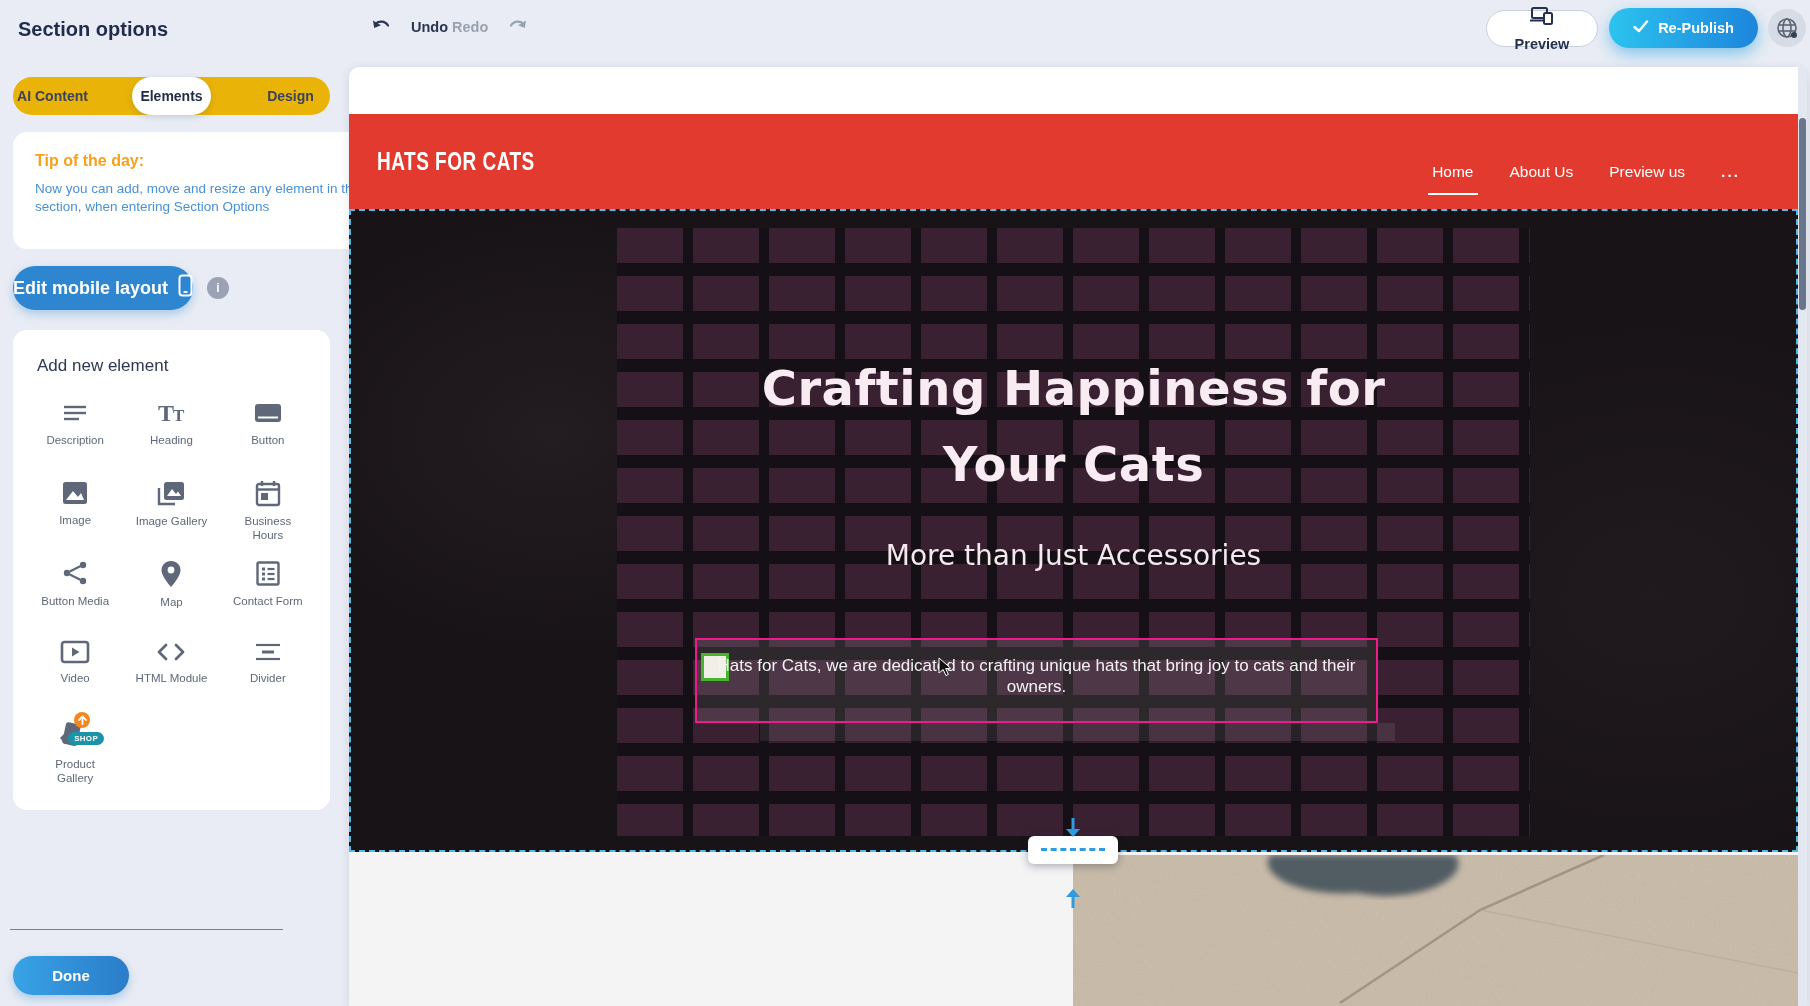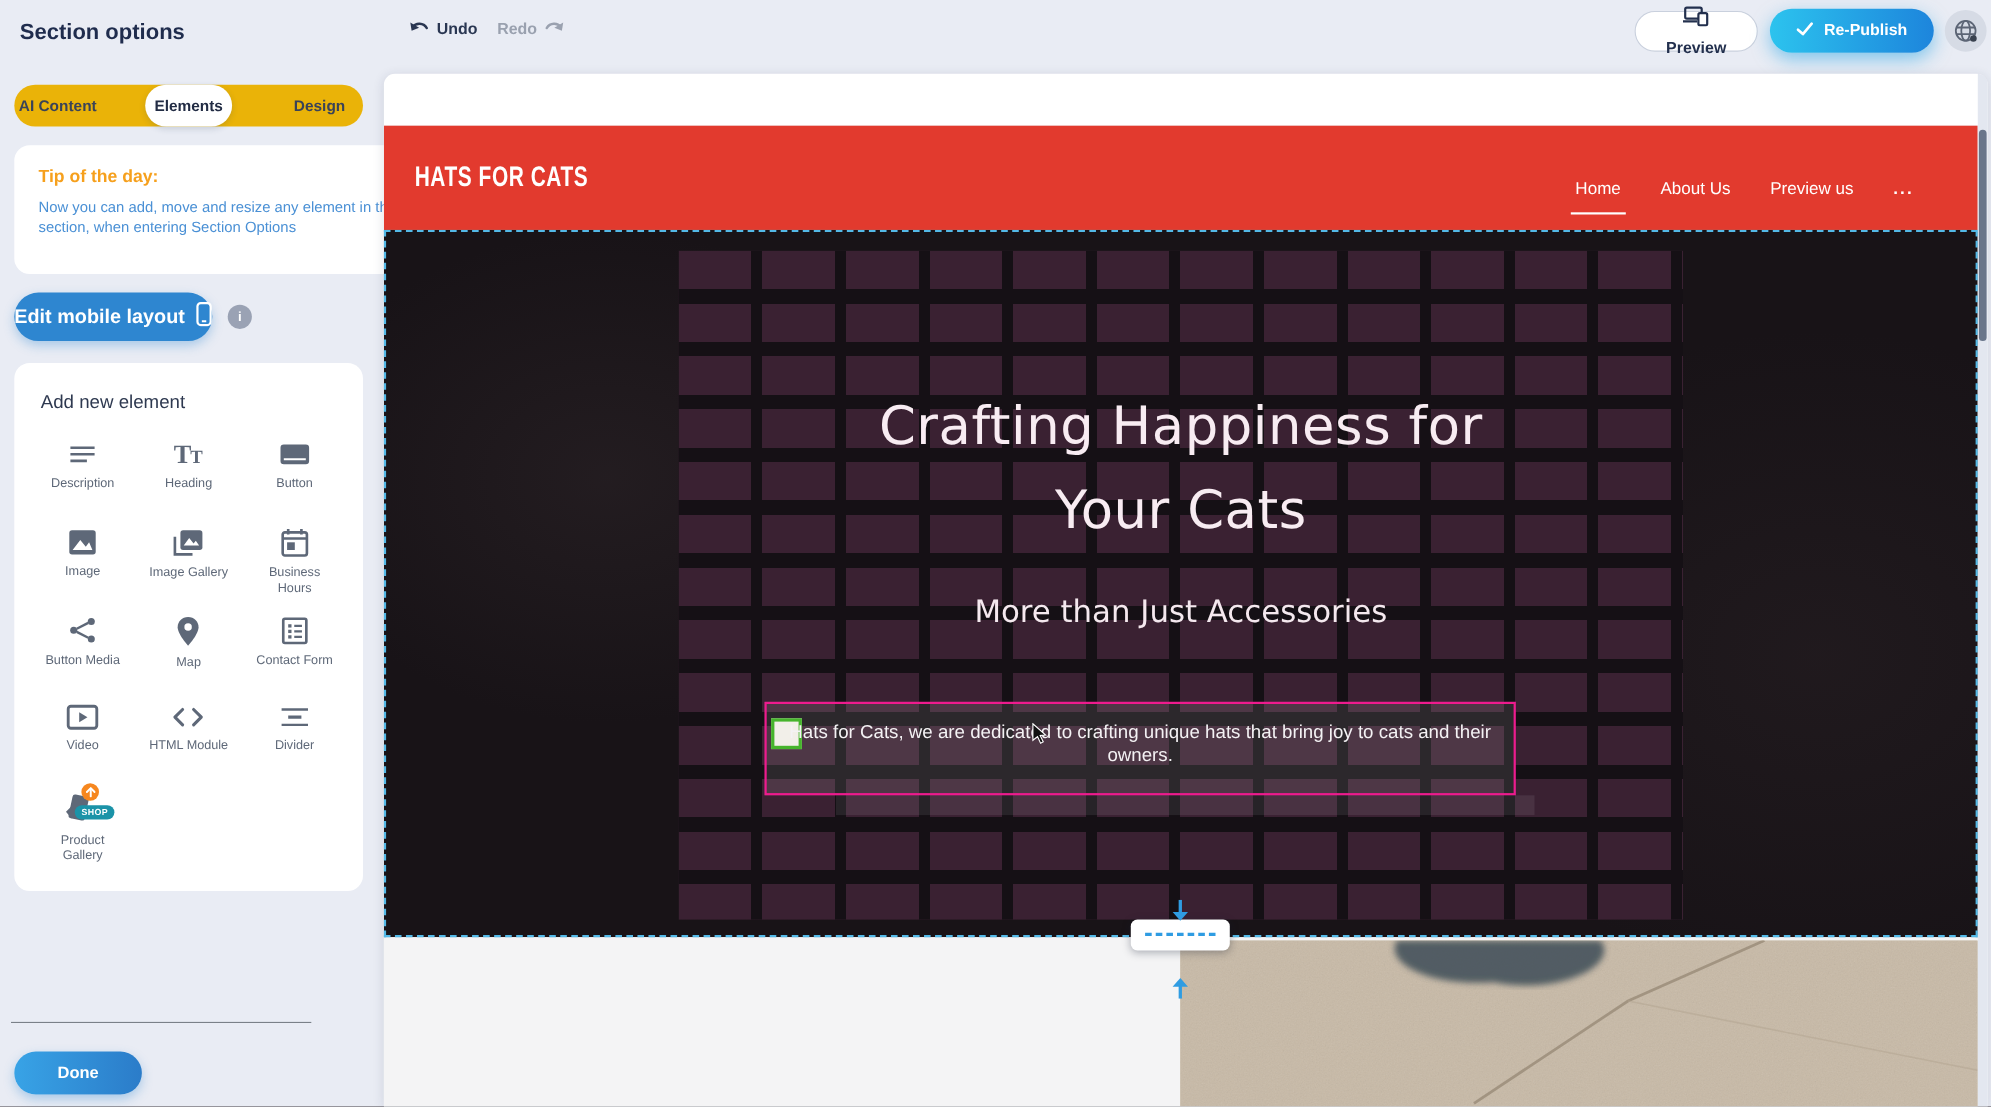--- a/index.html
+++ b/index.html
@@ -1,21 +1,21 @@
 <!DOCTYPE html>
 <html><head>
 <meta charset="utf-8">
 <style>
   * { margin:0; padding:0; box-sizing:border-box; }
   html,body { width:1810px; height:1006px; overflow:hidden; }
   body { font-family:"Liberation Sans", sans-serif; background:#e9ecf4; position:relative; }
 
   
   .panel-title { position:absolute; left:18px; top:18px; font-size:20px; font-weight:bold; color:#1f2c4d; }
-  .undo-group, .redo-group { position:absolute; top:17px; display:flex; align-items:center; gap:6px; font-size:14.5px; font-weight:bold; cursor:pointer; }
+  .undo-group, .redo-group { position:absolute; top:17px; display:flex; align-items:center; gap:20px; font-size:14.5px; font-weight:bold; cursor:pointer; }
   .undo-group { left:372px; color:#2a3752; }
   .redo-group { left:452px; color:#9aa1af; }
   .preview-btn { position:absolute; left:1486px; top:10px; width:112px; height:37px; background:#fff; border:1px solid #c9d0dd; border-radius:19px; display:flex; align-items:center; justify-content:center; gap:8px; font-size:14.5px; font-weight:bold; color:#23304e; cursor:pointer;flex-direction:column; }
   .republish-btn { position:absolute; left:1609px; top:8px; width:149px; height:40px; border-radius:21px; background:linear-gradient(90deg,#2cc3ee,#1d85dc); box-shadow:0 6px 16px rgba(41,166,230,.55); display:flex; align-items:center; justify-content:center; gap:9px; font-size:14.5px; font-weight:bold; color:#fff; cursor:pointer; }
   .globe-btn { position:absolute; left:1768px; top:9px; width:38px; height:38px; border-radius:50%; background:#d6dbe5; display:flex; align-items:center; justify-content:center; cursor:pointer; }
 
   
   .tabs { position:absolute; left:13px; top:77px; width:317px; height:38px; background:#eab308; border-radius:19px; display:flex; align-items:center;gap:40px; }
   .tab { flex:1; height:38px; display:flex; align-items:center; justify-content:center; font-size:14px; font-weight:bold; color:#3a4358; cursor:pointer; border-radius:19px; }
   .tab.active { background:#fff; box-shadow:0 2px 6px rgba(40,60,90,.18); color:#222c44; }
@@ -55,21 +55,21 @@
 
   .hero { position:absolute; left:0; top:95px; width:1449px; height:643px; background:
       radial-gradient(ellipse 420px 320px at 14% 35%, rgba(44,36,40,.55), rgba(0,0,0,0) 70%),
       radial-gradient(ellipse 520px 420px at 90% 60%, rgba(40,32,36,.5), rgba(0,0,0,0) 70%),
       #181317; }
   .tiles { position:absolute; left:268px; top:19px; width:913px; height:608px;
       background:
         repeating-linear-gradient(to bottom, rgba(0,0,0,0) 0 35px, #151015 35px 48px),
         repeating-linear-gradient(to right, rgba(0,0,0,0) 0 66px, #151015 66px 76px),
         linear-gradient(#3a2132,#3a2132); }
-  .hero-heading { position:absolute; left:0; top:141px; width:100%; text-align:center; color:#f8ecf2; font-family:"DejaVu Sans", sans-serif; font-size:48px; font-weight:normal; line-height:76px; letter-spacing:.5px; }
+  .hero-heading { position:absolute; left:0; top:141px; width:100%; text-align:center; color:#f8ecf2; font-family:"DejaVu Sans", sans-serif; font-size:48px; font-weight:bold; line-height:76px; letter-spacing:.5px; }
   .hero-sub { position:absolute; left:0; top:330px; width:100%; text-align:center; color:#f4e8ee; font-family:"DejaVu Sans", sans-serif; font-size:28px; }
   .para-shadow { position:absolute; left:411px; top:514px; width:635px; height:18px; background:rgba(210,210,220,.10); }
   .para-box { position:absolute; left:346px; top:429px; width:683px; height:85px; border:2px solid #ee1b8e; background:rgba(255,255,255,.10); cursor:move; }
   .para-handle { position:absolute; left:4px; top:13px; width:28px; height:28px; background:#f2efe9; border:3px solid #46b42c; cursor:pointer; }
   .para-text { position:absolute; left:0; top:15px; width:100%; text-align:center; color:#f4f2f4; font-size:17px; line-height:21px; }
   .para-text span { display:block; }
   .cursor { position:absolute; left:589px; top:448px; }
 
   .below-section { position:absolute; left:0; top:738px; width:1449px; height:154px; background:#f4f4f5; }
   .floor { position:absolute; left:724px; top:3px; width:725px; height:151px; background:#c8baa7; }

